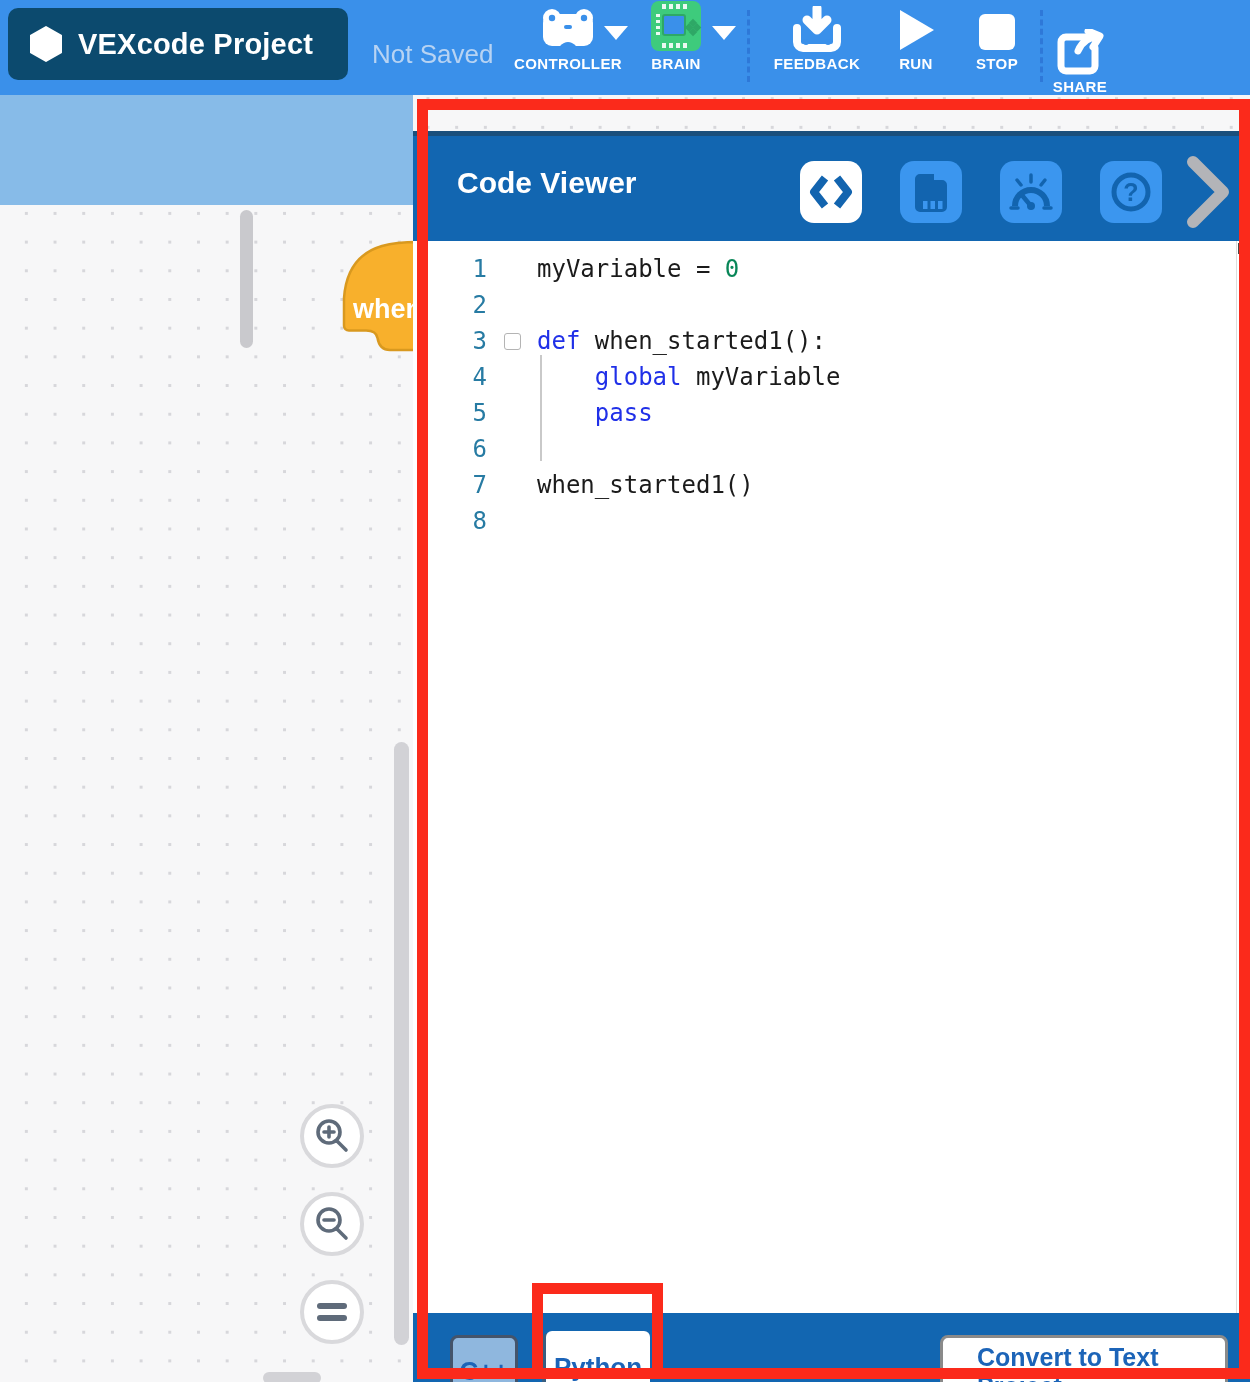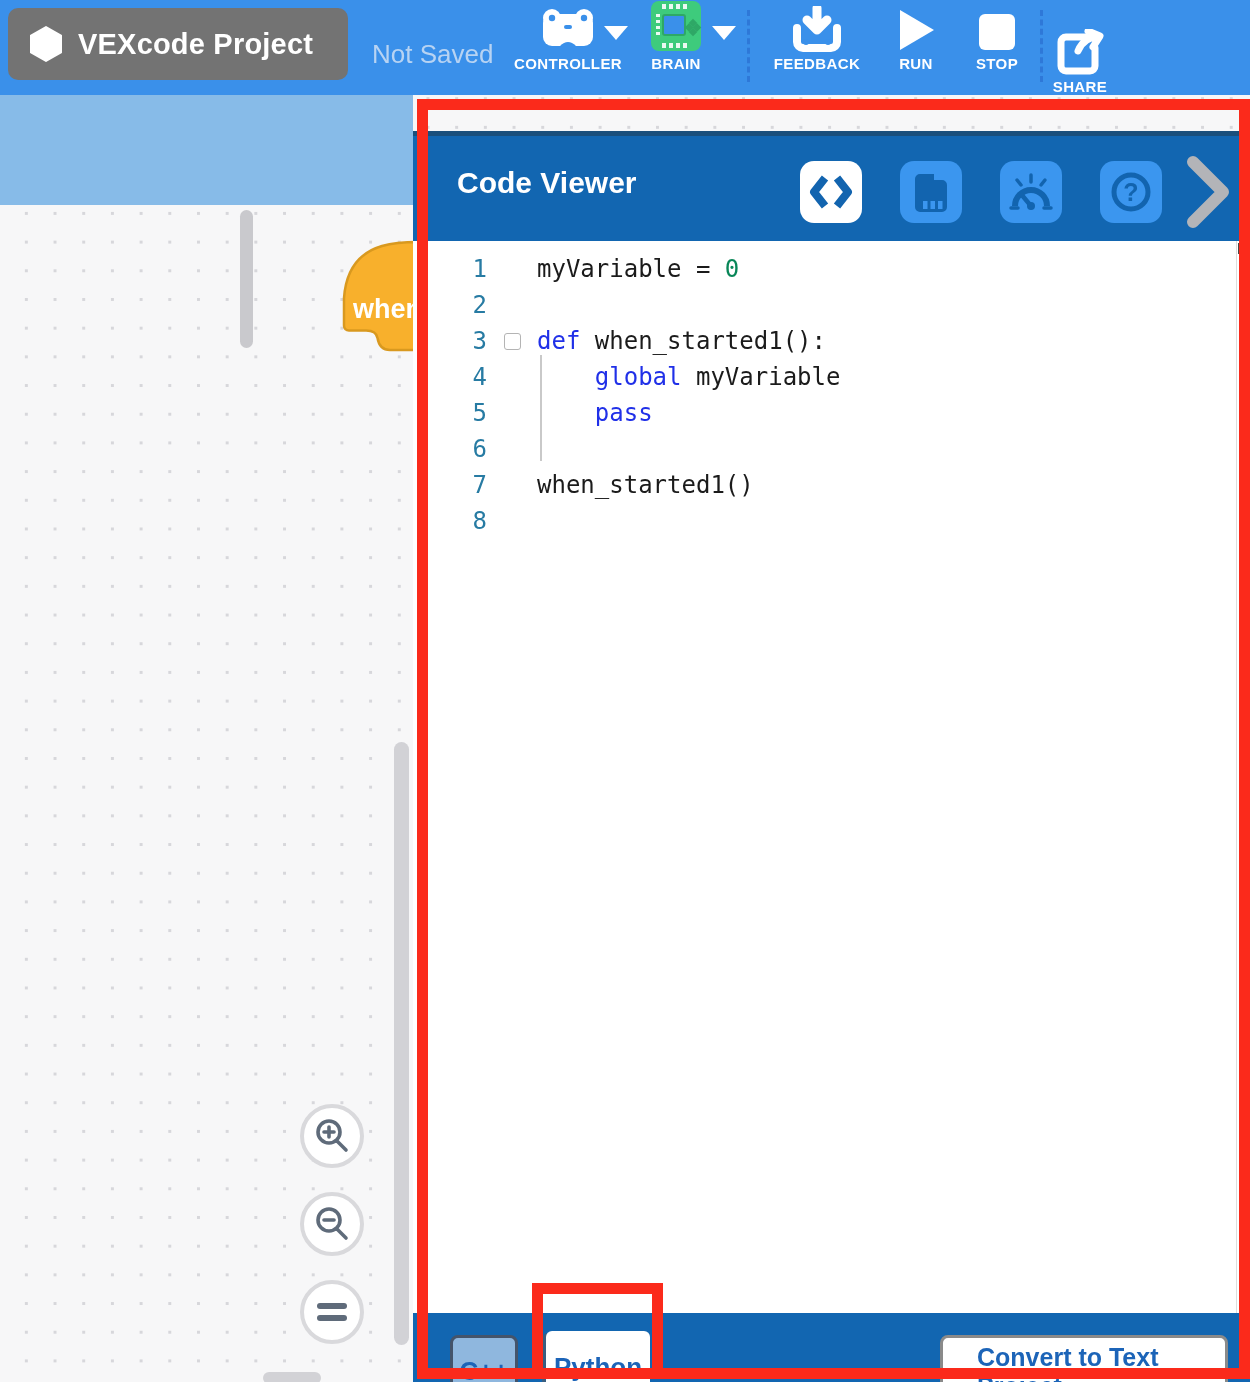--- a/index.html
+++ b/index.html
@@ -2,21 +2,21 @@
 <html><head>
 <meta charset="utf-8">
 <style>
   html,body{margin:0;padding:0;background:#e8e8ea;}
   *{box-sizing:border-box;}
   .stage{position:relative;width:1250px;height:1382px;overflow:hidden;
          font-family:"Liberation Sans",sans-serif;background:#f7f7f8;}
 
   
   .toolbar{position:absolute;left:0;top:0;width:1250px;height:95px;background:#3a90ea;z-index:30;}
-  .project-pill{position:absolute;left:8px;top:8px;width:340px;height:72px;background:#737373;
+  .project-pill{position:absolute;left:8px;top:8px;width:340px;height:72px;background:#0c4a6e;
                 border-radius:10px;display:flex;align-items:center;padding-left:22px;gap:16px;cursor:pointer;}
   .project-pill svg{flex:0 0 auto;}
   .project-title{color:#fff;font-size:29px;font-weight:600;letter-spacing:.2px;}
   .not-saved{position:absolute;left:372px;top:0;height:95px;display:flex;align-items:center;
              color:#b7d3f3;font-size:26px;margin-top:7px;}
   .tool-item{position:absolute;top:0;height:95px;display:flex;flex-direction:column;align-items:center;
              justify-content:flex-start;cursor:pointer;}
   .tool-item .ticon{height:52px;display:flex;align-items:flex-end;justify-content:center;}
   .tool-label{color:#fff;font-size:15px;font-weight:bold;letter-spacing:.4px;margin-top:3px;}
   .dd-arrow{position:absolute;top:26px;width:0;height:0;border-left:12px solid transparent;

